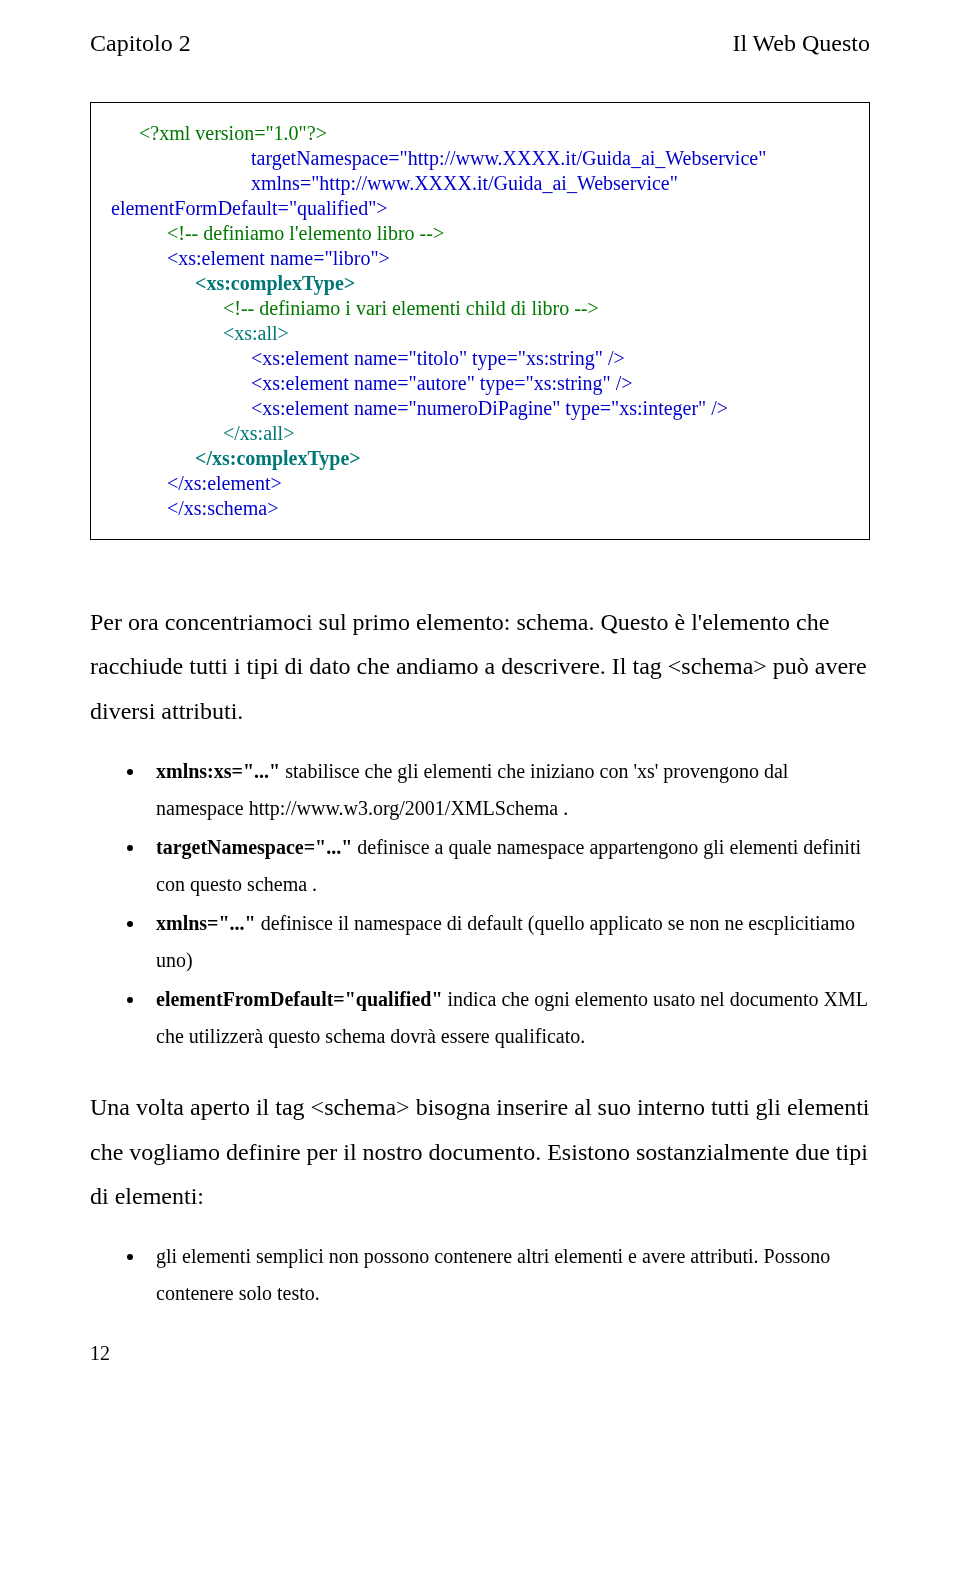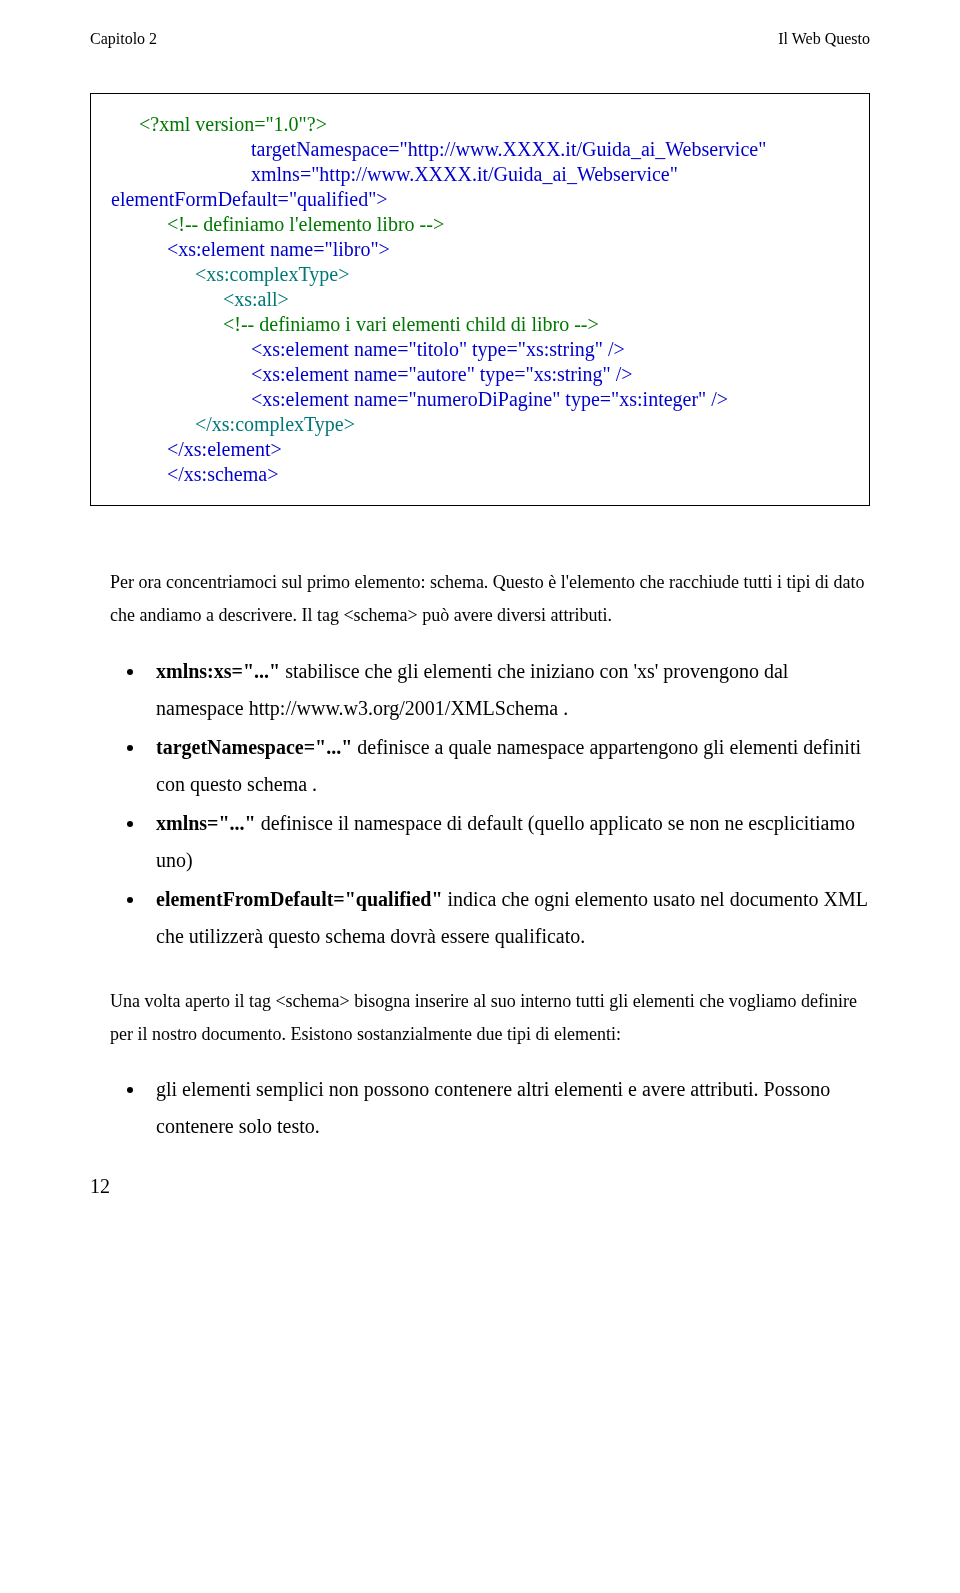--- a/index.html
+++ b/index.html
@@ -9,45 +9,44 @@
     padding: 0;
     background: #fff;
     color: #000;
   }
   .page {
     padding: 30px 90px 30px 90px;
   }
   .header {
     display: flex;
     justify-content: space-between;
-    font-size: 16px;
+    font-size: 24px;
     margin-bottom: 45px;
   }
   .code-box {
     border: 1px solid #000;
     padding: 18px 20px 18px 20px;
     font-size: 20px;
     line-height: 1.25;
     margin-bottom: 60px;
     font-family: "Times New Roman", Times, serif;
   }
   .green { color: #007700; }
   .blue  { color: #0000cc; }
   .teal  { color: #007777; }
   .ind1 { padding-left: 28px; display: inline-block; }
   .ind2 { padding-left: 56px; display: inline-block; }
-  .ind3 { padding-left: 84px; display: inline-block; }
+  .ind3 { padding-left: 84px; display: inline-block; font-weight: bold; }
   .ind4 { padding-left: 112px; display: inline-block; }
   .ind5 { padding-left: 140px; display: inline-block; }
   .noind { padding-left: 0; display: inline-block; }
   .body-text {
-    font-size: 18px;
+    font-size: 24px;
     line-height: 1.85;
     margin-bottom: 20px;
-    margin-left: 20px;
   }
   ul.attrs {
     padding-left: 56px;
     margin: 0 0 30px 0;
   }
   ul.attrs li {
     font-size: 20px;
     line-height: 1.85;
     margin-bottom: 2px;
     padding-left: 10px;
@@ -69,25 +68,26 @@
   </div>
 
   <div class="code-box">
     <div><span class="ind1 green">&lt;?xml version="1.0"?&gt;</span></div>
     <div><span class="ind5 blue">targetNamespace="http://www.XXXX.it/Guida_ai_Webservice"</span></div>
     <div><span class="ind5 blue">xmlns="http://www.XXXX.it/Guida_ai_Webservice"</span></div>
     <div><span class="noind blue">elementFormDefault="qualified"&gt;</span></div>
     <div><span class="ind2 green">&lt;!-- definiamo l'elemento libro --&gt;</span></div>
     <div><span class="ind2 blue">&lt;xs:element name="libro"&gt;</span></div>
     <div><span class="ind3 teal">&lt;xs:complexType&gt;</span></div>
+    <div><span class="ind4 green">&lt;!-- definiamo i vari elementi child di libro --&gt;</span></div>
     <div><span class="ind4 teal">&lt;xs:all&gt;</span></div>
-    <div><span class="ind4 green">&lt;!-- definiamo i vari elementi child di libro --&gt;</span></div>
     <div><span class="ind5 blue">&lt;xs:element name="titolo" type="xs:string" /&gt;</span></div>
     <div><span class="ind5 blue">&lt;xs:element name="autore" type="xs:string" /&gt;</span></div>
     <div><span class="ind5 blue">&lt;xs:element name="numeroDiPagine" type="xs:integer" /&gt;</span></div>
+    <div><span class="ind4 teal">&lt;/xs:all&gt;</span></div>
     <div><span class="ind3 teal">&lt;/xs:complexType&gt;</span></div>
     <div><span class="ind2 blue">&lt;/xs:element&gt;</span></div>
     <div><span class="ind2 blue">&lt;/xs:schema&gt;</span></div>
   </div>
 
   <div class="body-text">Per ora concentriamoci sul primo elemento: schema. Questo è l'elemento che racchiude tutti i tipi di dato che andiamo a descrivere. Il tag &lt;schema&gt; può avere diversi attributi.</div>
 
   <ul class="attrs">
     <li><b>xmlns:xs="..."</b><span> stabilisce che gli elementi che iniziano con 'xs' provengono dal namespace http://www.w3.org/2001/XMLSchema .</span></li>
     <li><b>targetNamespace="..."</b><span> definisce a quale namespace appartengono gli elementi definiti con questo schema .</span></li>

